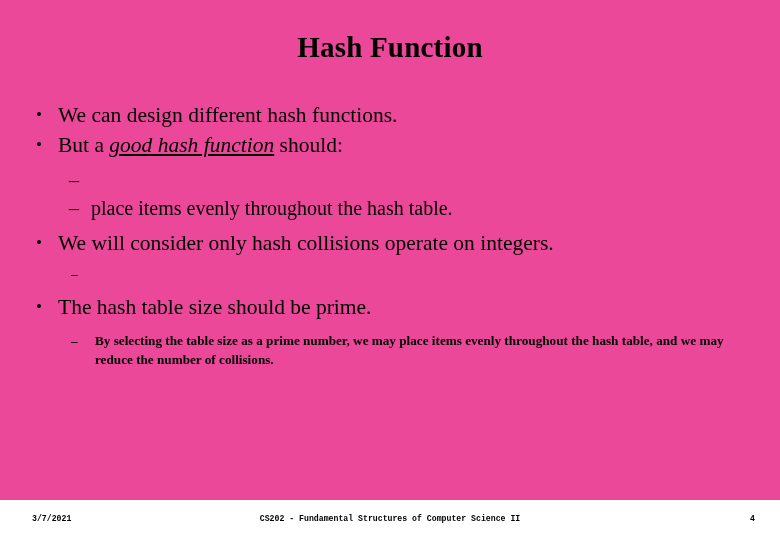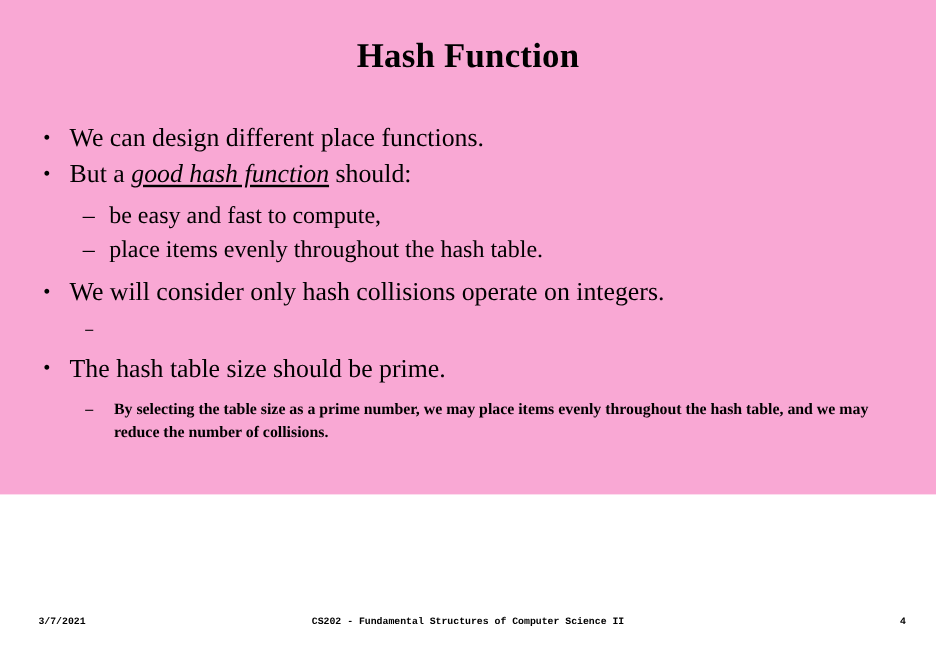--- a/index.html
+++ b/index.html
@@ -12,22 +12,22 @@
     background: #ffffff;
     font-family: "Liberation Serif", "DejaVu Serif", serif;
     color: #000000;
     overflow: hidden;
     position: relative;
   }
 
   .slide {
     position: relative;
     width: 780px;
-    height: 412px;
-    background: #f9a8d4;
+    height: 500px;
+    background: #ec4899;
   }
 
   
   .slide-title {
     position: absolute;
     left: 0;
     top: 30px;
     width: 780px;
     text-align: center;
     font-size: 29px;
@@ -150,33 +150,32 @@
 <body>
 
 <div class="slide">
 
   <div class="slide-title">Hash Function</div>
 
   <div class="body-area">
 
     <div class="bullet-row lvl1">
       <span class="marker">•</span>
-      <span class="txt">We can design different place functions.</span>
+      <span class="txt">We can design different hash functions.</span>
     </div>
 
     <div class="bullet-row lvl1">
       <span class="marker">•</span>
       <span class="txt"><span>But a </span><em class="ital">good hash function</em><span> should:</span></span>
     </div>
 
     <div class="spacer-sm"></div>
 
     <div class="bullet-row lvl2">
       <span class="marker">–</span>
-      <span class="txt">be easy and fast to compute,</span>
     </div>
 
     <div class="bullet-row lvl2">
       <span class="marker">–</span>
       <span class="txt">place items evenly throughout the hash table.</span>
     </div>
 
     <div class="spacer-sm"></div>
 
     <div class="bullet-row lvl1">

